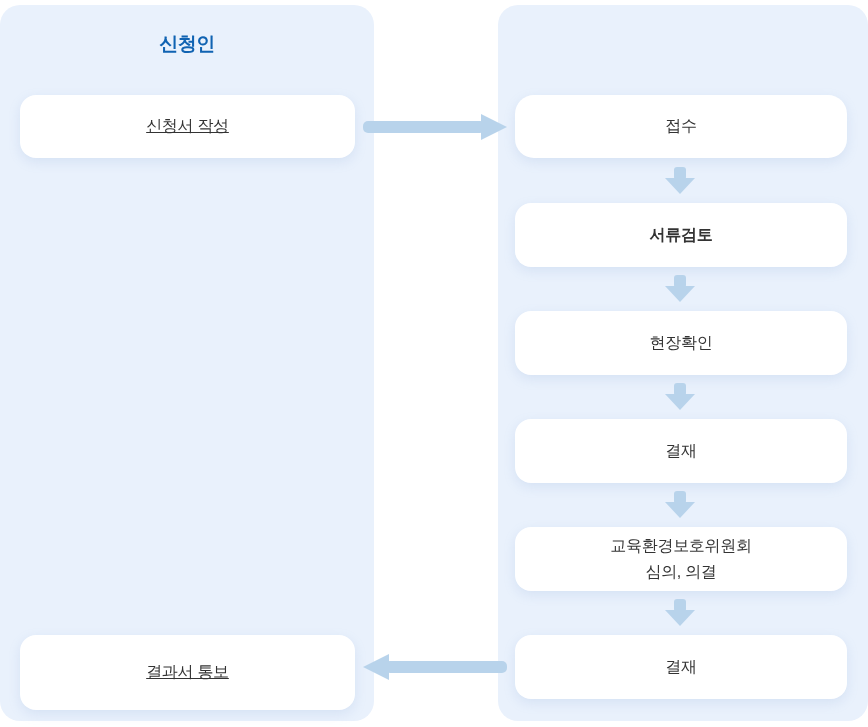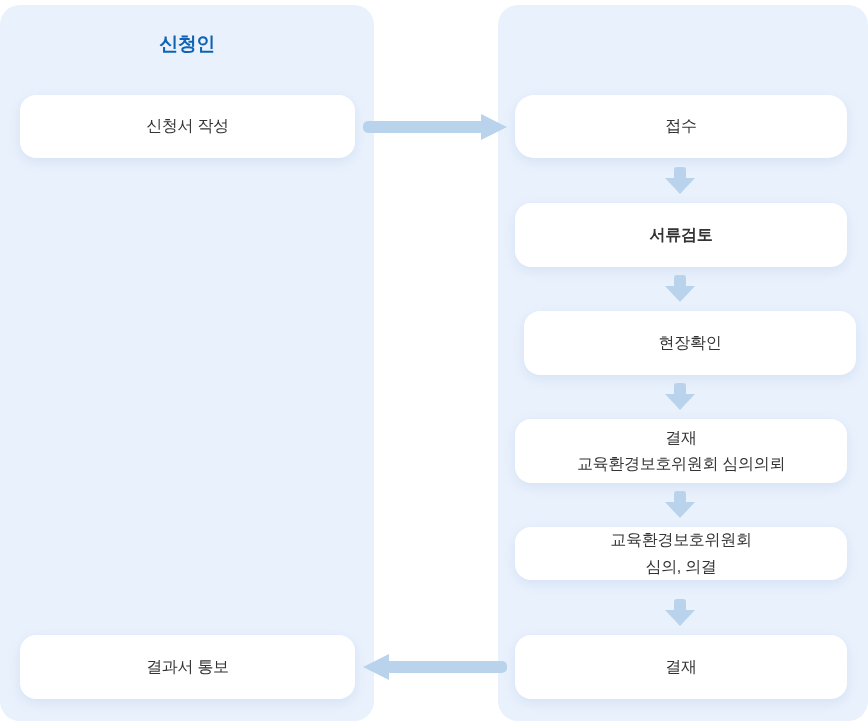--- a/index.html
+++ b/index.html
@@ -49,56 +49,55 @@
     align-items: center;
     justify-content: center;
     font-size: 16px;
     font-weight: 500;
     color: var(--box_text);
     line-height: 1.65;
     text-align: center;
     letter-spacing: -0.3px;
     box-shadow: 0 4px 12px rgba(125, 160, 210, 0.18);
   }
-  .box-left  { left: 20px;  width: 335px; }
+  .box-left  { left: 20px;  width: 335px; text-decoration: underline; }
   .box-right { left: 515px; width: 332px; }
   .arrow { position: absolute; color: var(--arrow); }
   svg { display: block; }
 </style>
 </head>
 <body>
 
 <div class="canvas">
 
   <section class="panel panel-left"></section>
   <section class="panel panel-right"></section>
 
   <h2 class="panel-title left">신청인</h2>
 
   <div class="box box-left" style="top:95px;height:63px;">
     <span>신청서 작성</span>
   </div>
-  <div class="box box-left" style="top:635px;height:64px;">
+  <div class="box box-left" style="top:635px;height:75px;">
     <span>결과서 통보</span>
   </div>
 
   <div class="box box-right" style="top:95px;height:63px;border-radius:19px;">
     <span>접수</span>
   </div>
   <div class="box box-right" style="top:203px;height:64px;font-weight:bold;">
     <span>서류검토</span>
   </div>
-  <div class="box box-right" style="top:311px;height:64px;margin-left:9px;">
+  <div class="box box-right" style="top:311px;height:64px;">
     <span>현장확인</span>
   </div>
   <div class="box box-right" style="top:419px;height:64px;">
     <span>결재</span>
-    <span>교육환경보호위원회 심의의뢰</span>
   </div>
-  <div class="box box-right" style="top:527px;height:53px;">
+  <div class="box box-right" style="top:527px;height:64px;">
     <span>교육환경보호위원회</span>
     <span>심의, 의결</span>
   </div>
   <div class="box box-right" style="top:635px;height:64px;">
     <span>결재</span>
   </div>
 
   <span class="arrow" style="left:363px;top:114px;">
     <svg width="144" height="26" viewBox="0 0 144 26" fill="currentColor" aria-hidden="true">
       <rect x="0" y="7" width="122" height="12" rx="5"></rect>

